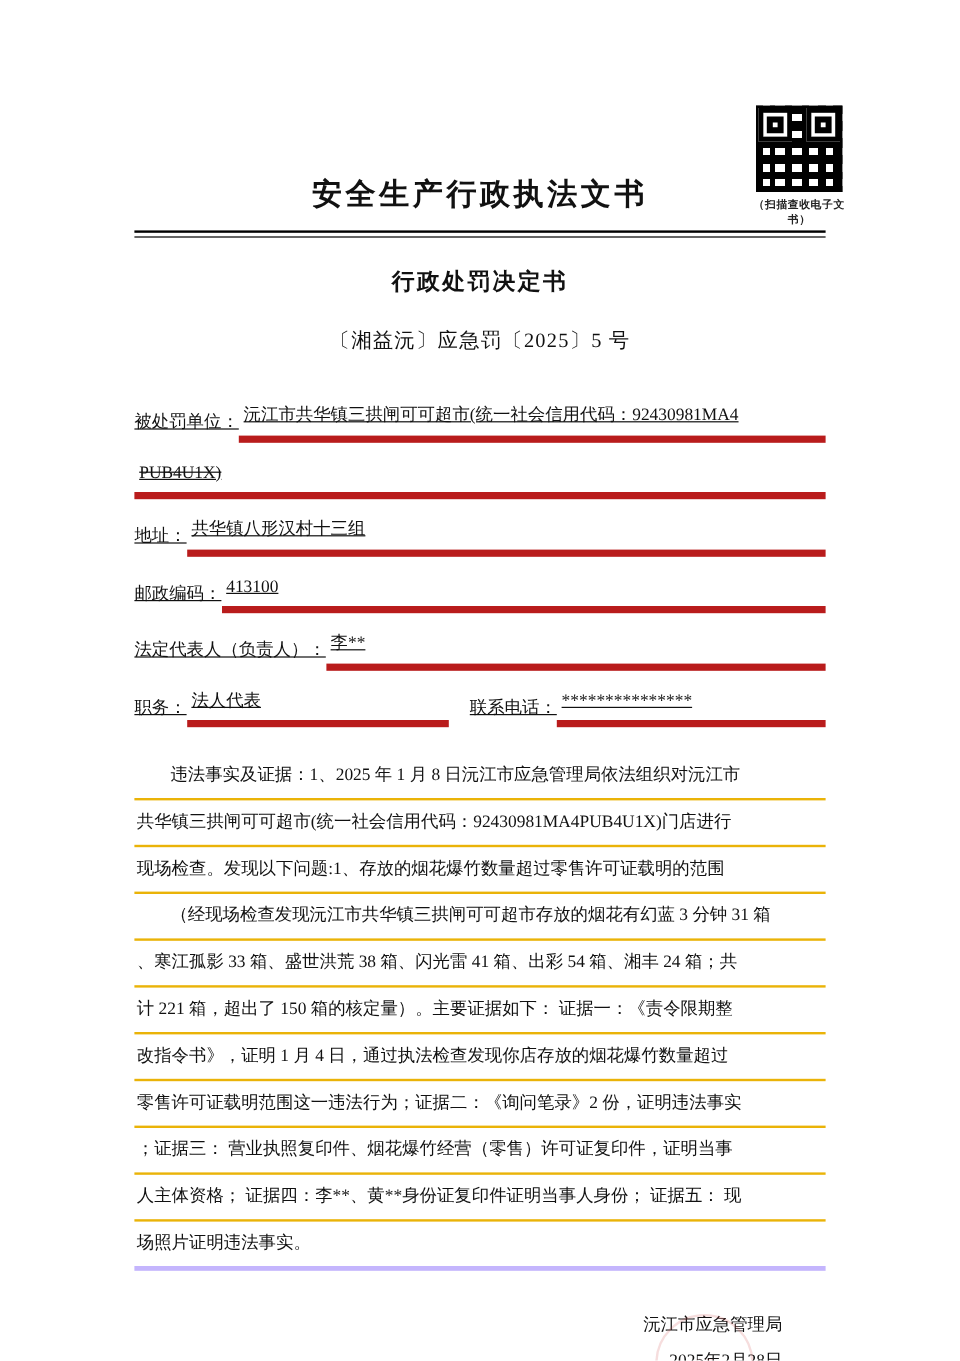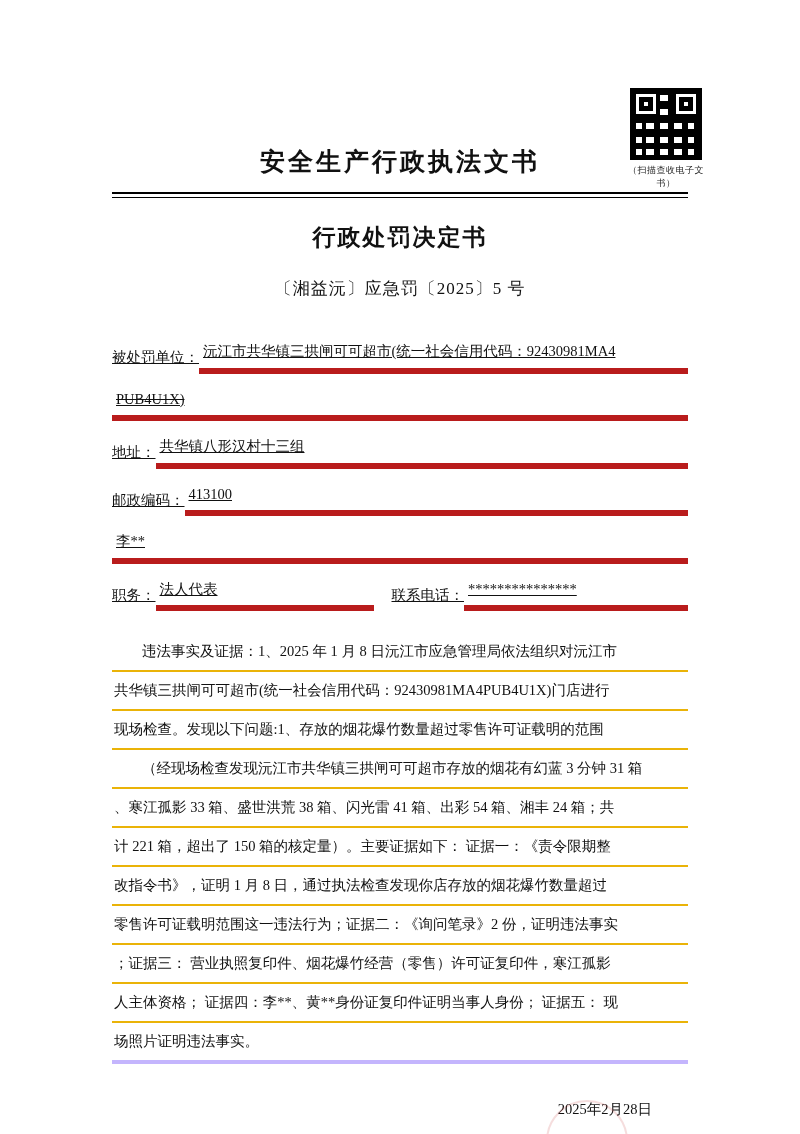--- a/index.html
+++ b/index.html
@@ -21,20 +21,21 @@
     overflow: hidden;
   }
 
   
   .qr-block {
     position: absolute;
     top: 88px;
     right: 88px;
     width: 92px;
     text-align: center;
+    font-weight: bold;
   }
   .qr-img {
     width: 72px;
     height: 72px;
     margin: 0 auto;
     background:
       linear-gradient(90deg, #000 0 6px, transparent 6px 12px, #000 12px 16px, transparent 16px 24px, #000 24px 30px, transparent 30px 38px, #000 38px 44px, transparent 44px 52px, #000 52px 58px, transparent 58px 64px, #000 64px 72px),
       linear-gradient(0deg, #000 0 5px, transparent 5px 11px, #000 11px 17px, transparent 17px 23px, #000 23px 31px, transparent 31px 37px, #000 37px 45px, transparent 45px 51px, #000 51px 59px, transparent 59px 65px, #000 65px 72px);
     background-blend-mode: multiply;
     background-color: #fff;
@@ -73,21 +74,21 @@
     margin-top: 145px;
   }
   .rule-double {
     margin: 14px 112px 0 112px;
     border-top: 2px solid #000;
     border-bottom: 1px solid #000;
     height: 3px;
   }
   .sub-title {
     text-align: center;
-    font-size: 23px;
+    font-size: 19px;
     font-weight: bold;
     letter-spacing: 2px;
     font-family: "Liberation Sans", "DejaVu Sans", sans-serif;
     margin-top: 24px;
   }
   .doc-number {
     text-align: center;
     font-size: 17px;
     margin-top: 24px;
     letter-spacing: 1px;
@@ -201,45 +202,47 @@
         <span class="field-label">地址：</span>
         <span class="field-value">共华镇八形汉村十三组</span>
       </div>
 
       <div class="field-row">
         <span class="field-label">邮政编码：</span>
         <span class="field-value">413100</span>
       </div>
 
       <div class="field-row">
+        <span class="field-label">法定代表人（负责人）：</span>
         <span class="field-value">李**</span>
       </div>
 
       <div class="field-row split">
         <span class="field-label">职务：</span>
         <span class="field-value first">法人代表</span>
         <span class="second-label">联系电话：</span>
         <span class="field-value">***************</span>
       </div>
 
     </div>
 
     <div class="facts">
       <div class="facts-line indent">违法事实及证据：1、2025 年 1 月 8 日沅江市应急管理局依法组织对沅江市</div>
       <div class="facts-line">共华镇三拱闸可可超市(统一社会信用代码：92430981MA4PUB4U1X)门店进行</div>
       <div class="facts-line">现场检查。发现以下问题:1、存放的烟花爆竹数量超过零售许可证载明的范围</div>
       <div class="facts-line indent">（经现场检查发现沅江市共华镇三拱闸可可超市存放的烟花有幻蓝 3 分钟 31 箱</div>
       <div class="facts-line">、寒江孤影 33 箱、盛世洪荒 38 箱、闪光雷 41 箱、出彩 54 箱、湘丰 24 箱；共</div>
       <div class="facts-line">计 221 箱，超出了 150 箱的核定量）。主要证据如下： 证据一：《责令限期整</div>
-      <div class="facts-line">改指令书》，证明 1 月 8 日，通过执法检查发现你店存放的烟花爆竹数量超过</div>
+      <div class="facts-line">改指令书》，证明 1 月 4 日，通过执法检查发现你店存放的烟花爆竹数量超过</div>
       <div class="facts-line">零售许可证载明范围这一违法行为；证据二：《询问笔录》2 份，证明违法事实</div>
-      <div class="facts-line">；证据三： 营业执照复印件、烟花爆竹经营（零售）许可证复印件，寒江孤影</div>
+      <div class="facts-line">；证据三： 营业执照复印件、烟花爆竹经营（零售）许可证复印件，证明当事</div>
       <div class="facts-line">人主体资格； 证据四：李**、黄**身份证复印件证明当事人身份； 证据五： 现</div>
       <div class="facts-line last">场照片证明违法事实。</div>
     </div>
 
     <div class="signature">
       <div class="seal">公章</div>
+      <div class="sign-org">沅江市应急管理局</div>
       <div class="sign-date">2025年2月28日</div>
     </div>
 
   </div>
 </div>
 
 </body></html>

